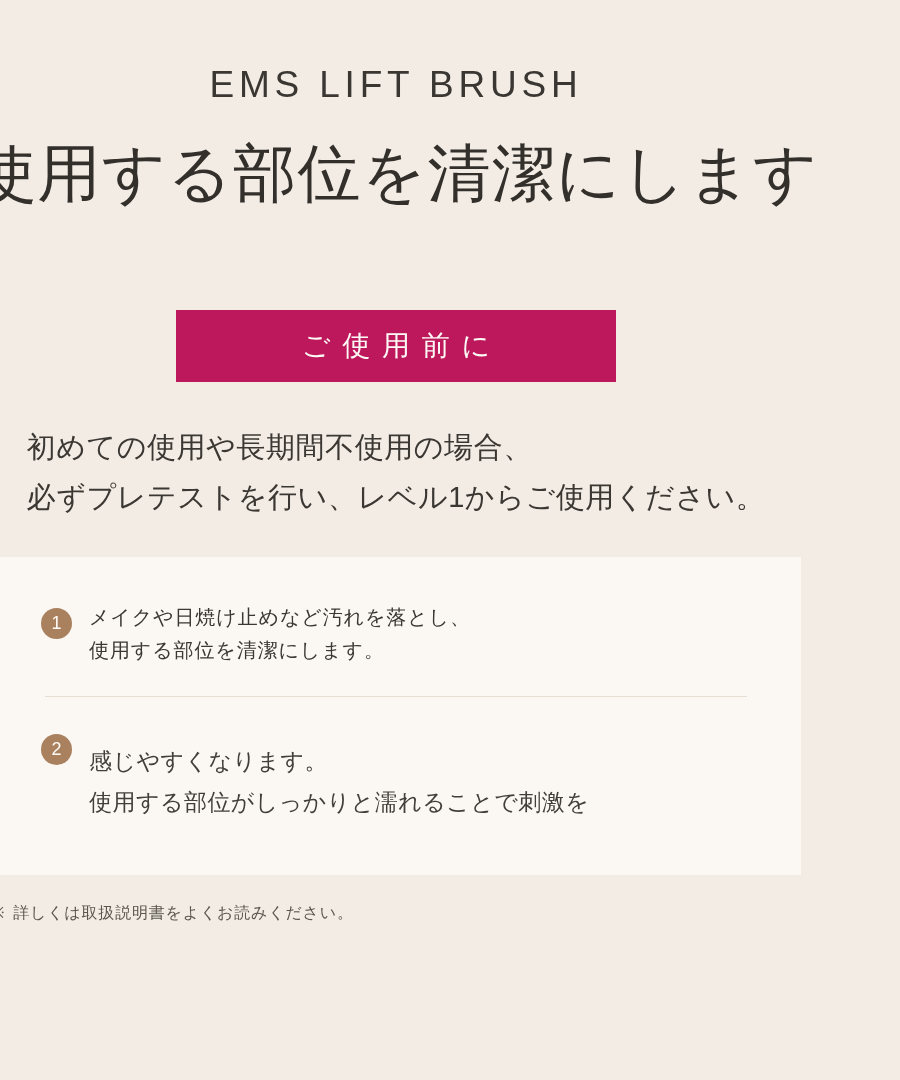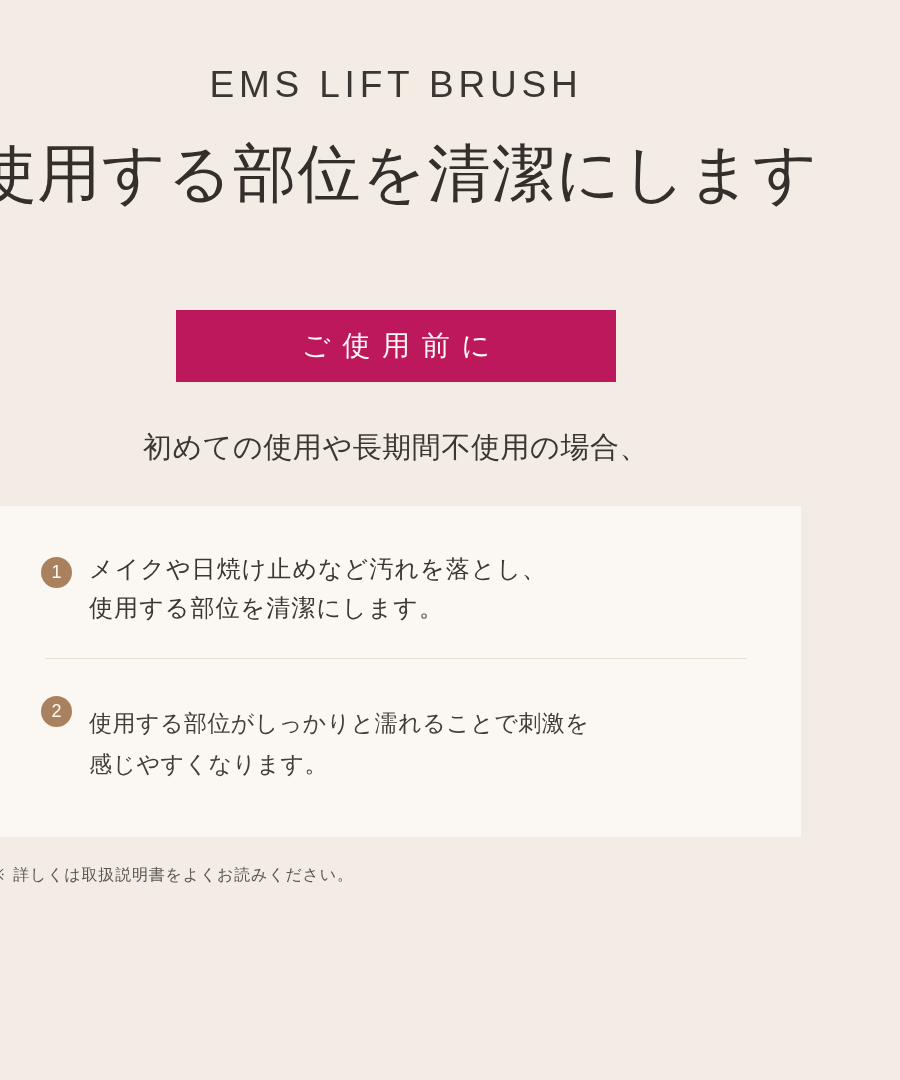--- a/index.html
+++ b/index.html
@@ -97,21 +97,21 @@
     line-height: 31px;
     text-align: center;
     margin-top: 7px;
     margin-right: 17px;
     font-weight: 400;
   }
   .step-body {
     flex: 1 1 auto;
   }
   .step-title {
-    font-size: 24px;
+    font-size: 20px;
     line-height: 1.62;
     letter-spacing: 0.045em;
     color: #3b3732;
   }
   .step-title .t2 { display: block; }
   .divider {
     height: 1px;
     background: #e6ded3;
     margin: 30px 4px 30px 4px;
   }
@@ -143,42 +143,43 @@
   <div class="eyebrow">EMS LIFT BRUSH</div>
 
   <h1 class="headline">使用する部位を清潔にします</h1>
 
   <div class="band">
     <span class="band-text">ご使用前に</span>
   </div>
 
   <div class="lead">
     <span class="l1">初めての使用や長期間不使用の場合、</span>
+    <span class="l2">必ずプレテストを行い、レベル1からご使用ください。</span>
   </div>
 
   <div class="card">
 
     <div class="step">
       <div class="num">1</div>
       <div class="step-body">
         <div class="step-title">
           <span class="t1">メイクや日焼け止めなど汚れを落とし、</span>
           <span class="t2">使用する部位を清潔にします。</span>
         </div>
       </div>
     </div>
 
     <div class="divider"></div>
 
     <div class="step">
       <div class="num">2</div>
       <div class="step-body">
         <div class="step-note">
+          <span>感じやすくなります。</span>
           <span>使用する部位がしっかりと濡れることで刺激を</span>
-          <span>感じやすくなります。</span>
         </div>
       </div>
     </div>
 
   </div>
 
   <div class="footnote">
     <span class="mark">※</span><span>詳しくは取扱説明書をよくお読みください。</span>
   </div>
 

